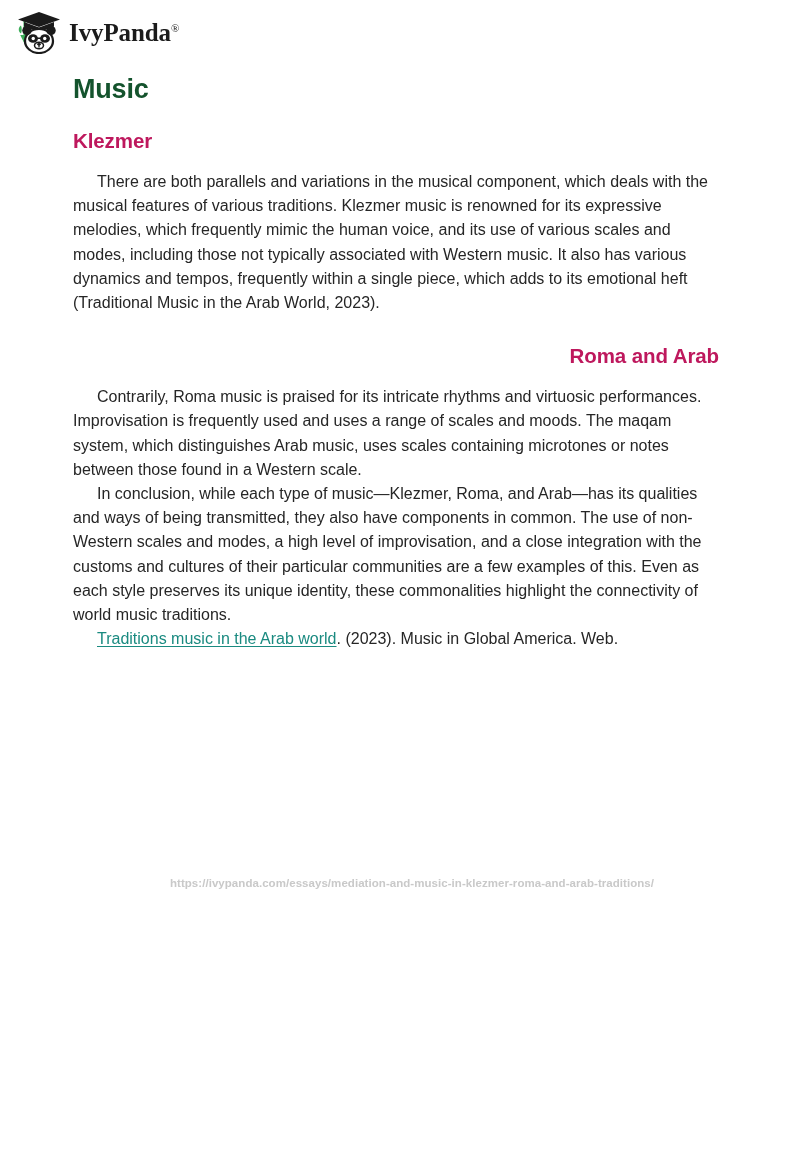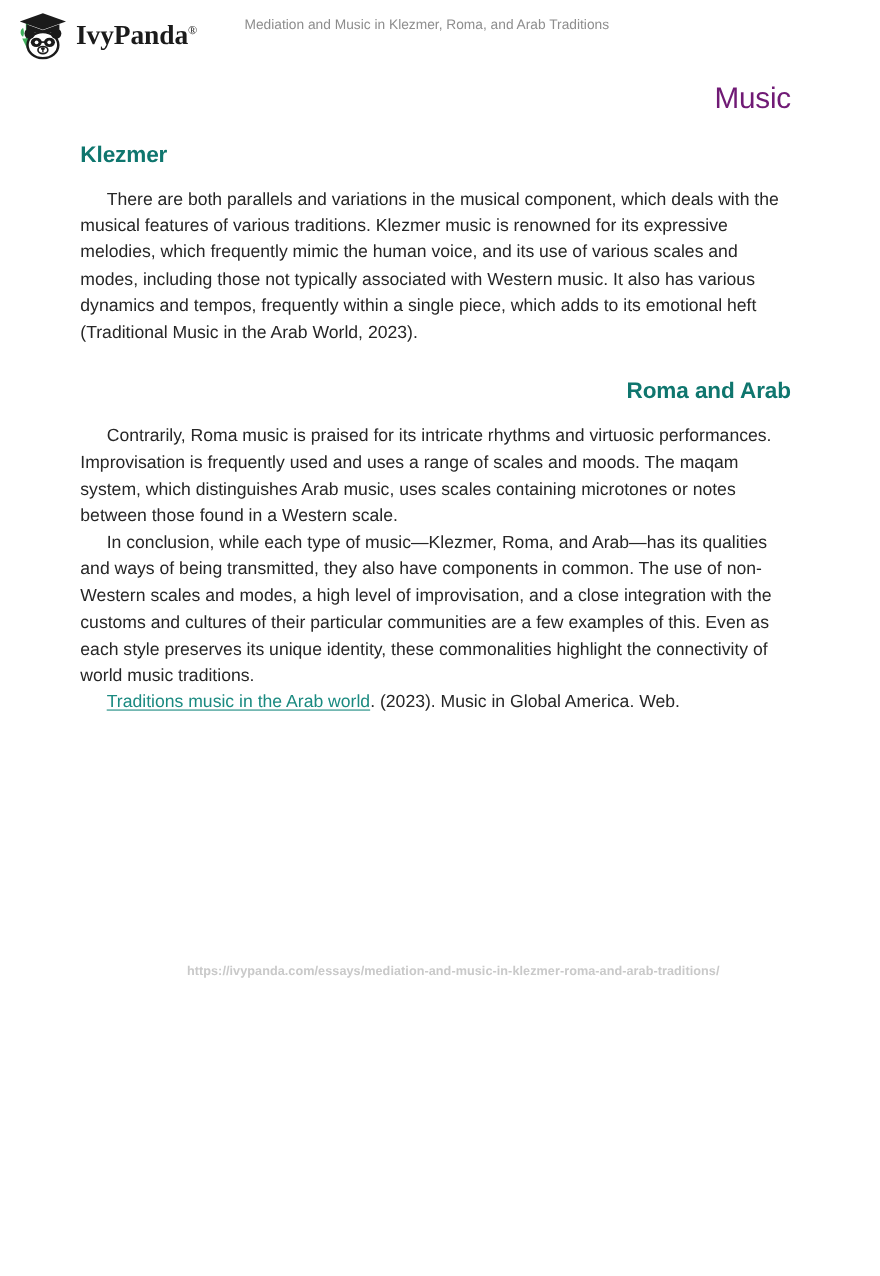--- a/index.html
+++ b/index.html
@@ -84,32 +84,31 @@
   .content {
     position: absolute;
     left: 73px;
     top: 72px;
     width: 646px;
   }
 
   h1.doc-h1 {
     font-size: 27px;
     line-height: 34px;
-    font-weight: 400;
-    color: #701a75;
+    font-weight: 700;
+    color: #14532d;
     margin: 0 0 22px 0;
     letter-spacing: -0.2px;
-    text-align: right;
   }
 
   h2.doc-h2 {
     font-size: 20.5px;
     line-height: 26px;
     font-weight: 700;
-    color: #0f766e;
+    color: #be185d;
     margin: 0 0 16px 0;
     letter-spacing: -0.1px;
   }
 
   h2.doc-h2.section-gap {
     margin-top: 28px;
     text-align: right;
   }
 
   h1.doc-h1.section-gap {
@@ -197,21 +196,20 @@
           <rect x="42" y="55" width="8" height="3" fill="#1b1b1b"></rect>
 
           <ellipse cx="46" cy="71" rx="9" ry="6.5" fill="#ffffff" stroke="#1b1b1b" stroke-width="3"></ellipse>
           <ellipse cx="46" cy="68.5" rx="3.6" ry="2.6" fill="#1b1b1b"></ellipse>
           <rect x="44.7" y="70" width="2.6" height="5" fill="#1b1b1b"></rect>
         </g>
       </svg>
       <span class="brand-name"><span>IvyPanda</span><span class="reg">®</span></span>
     </div>
 
-    <div class="running-head">Mediation and Music in Klezmer, Roma, and Arab Traditions</div>
   </div>
 
   <div class="content">
 
     <h1 class="doc-h1">Music</h1>
 
     <h2 class="doc-h2">Klezmer</h2>
     <p class="doc-p">There are both parallels and variations in the musical component, which deals with the musical features of various traditions. Klezmer music is renowned for its expressive melodies, which frequently mimic the human voice, and its use of various scales and modes, including those not typically associated with Western music. It also has various dynamics and tempos, frequently within a single piece, which adds to its emotional heft (Traditional Music in the Arab World, 2023).</p>
 
     <h2 class="doc-h2 section-gap">Roma and Arab</h2>

